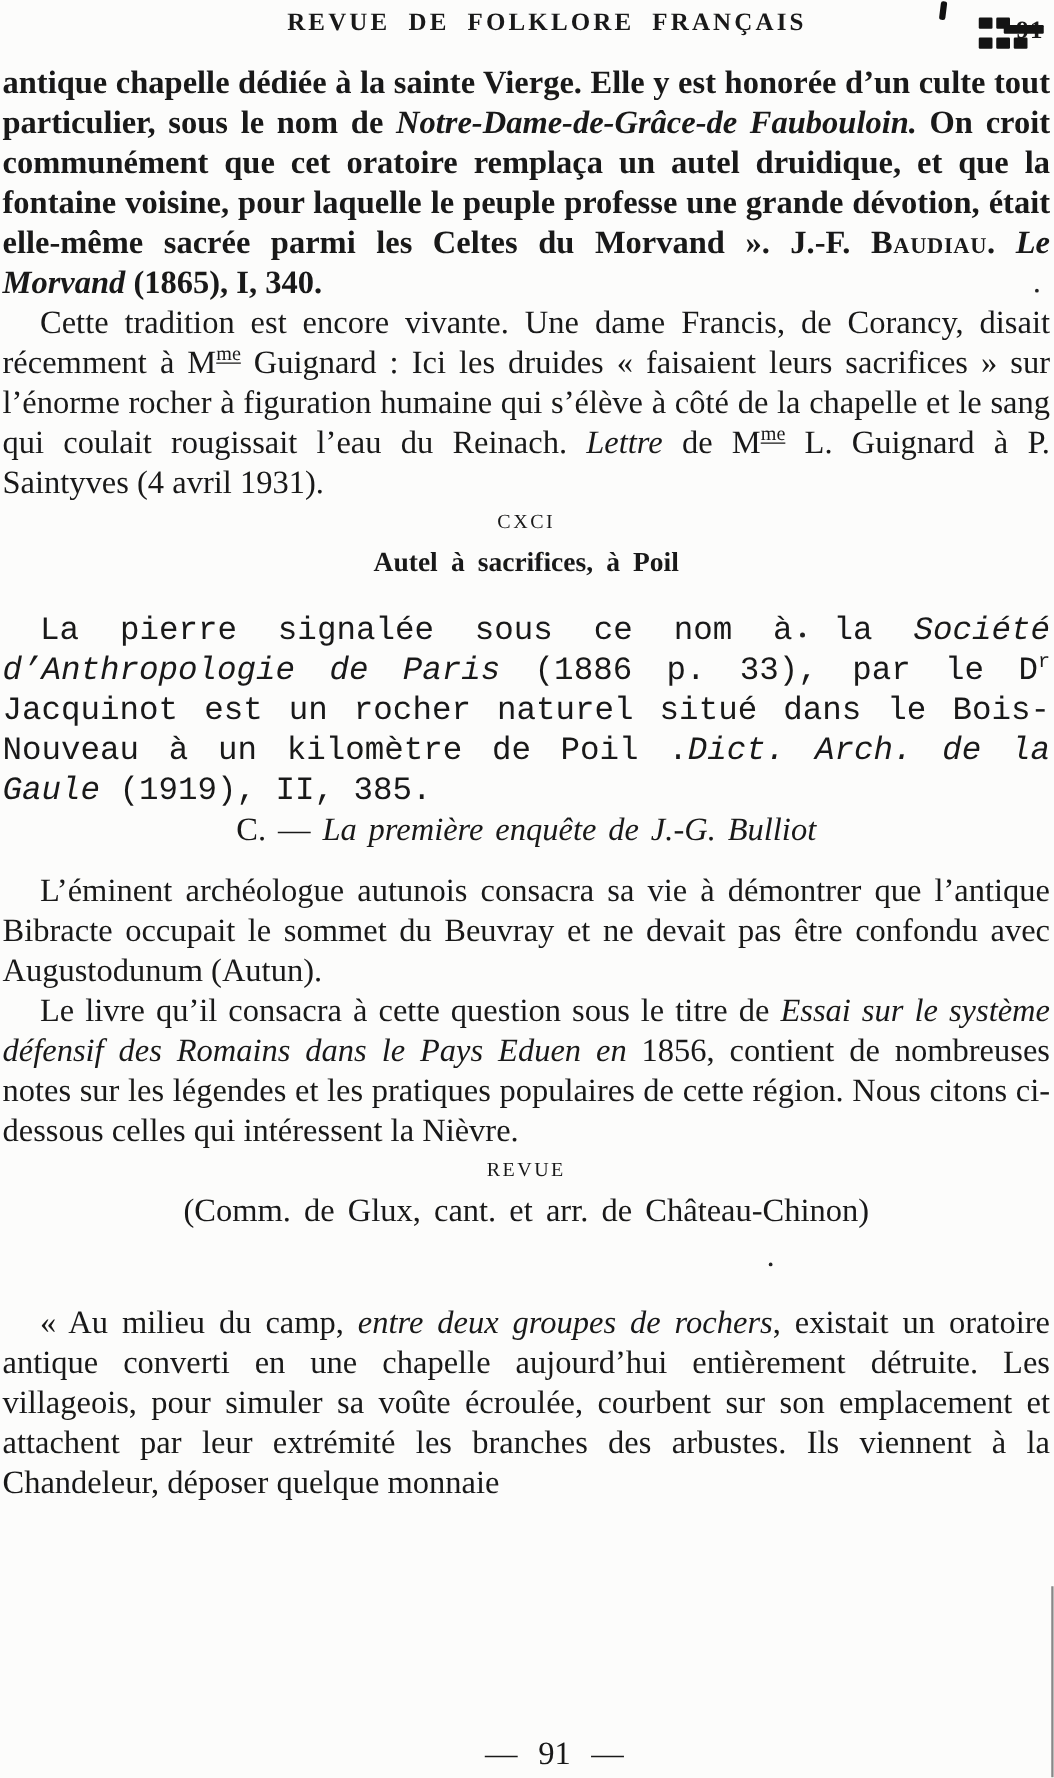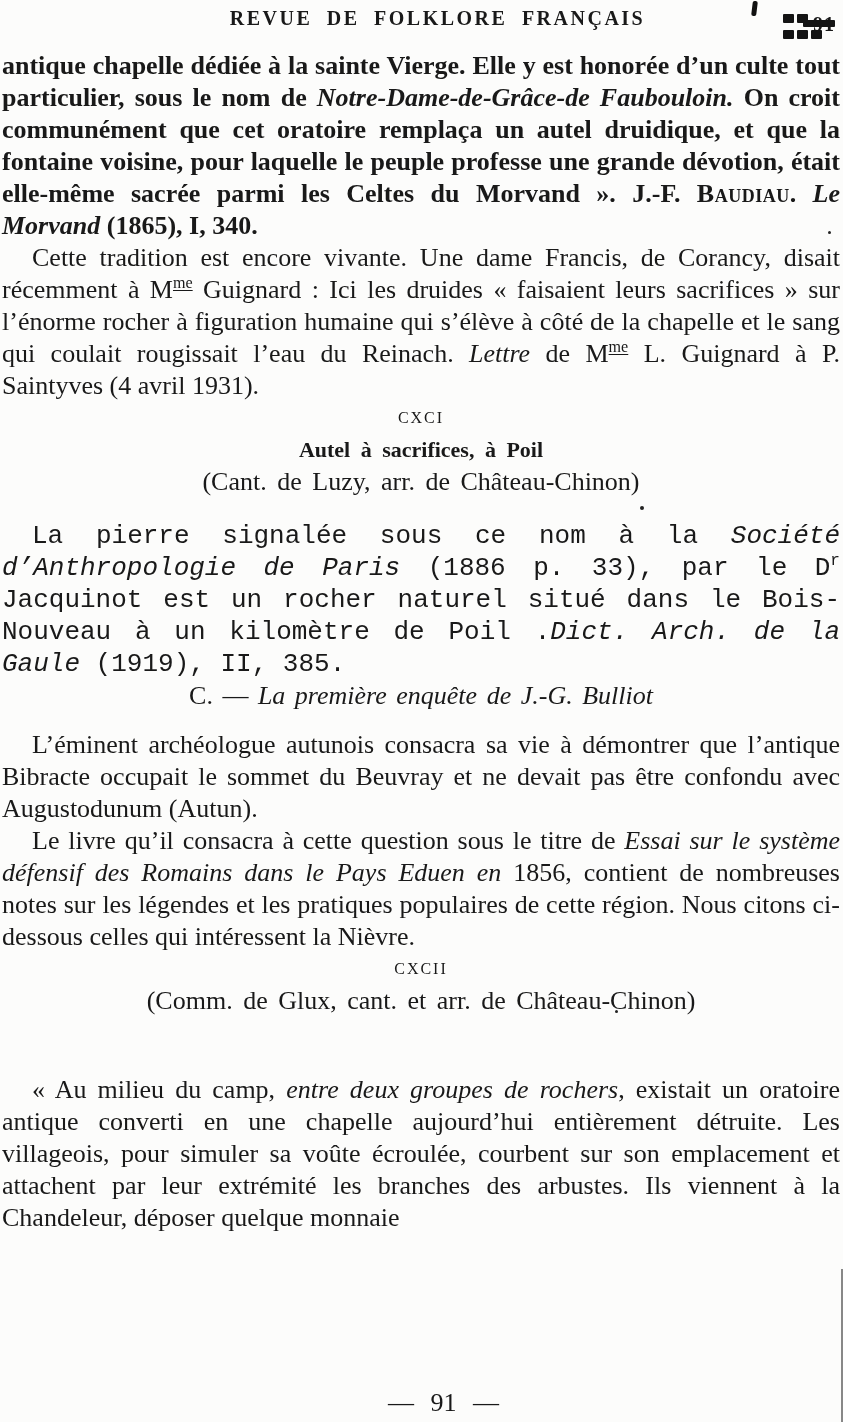--- a/index.html
+++ b/index.html
@@ -102,30 +102,29 @@
 
   <div class="ink-tick"></div>
 
   <div class="text-block">
 
     <p class="p1"><span>antique chapelle dédiée à la sainte Vierge. Elle y est honorée d’un culte tout particulier, sous le nom de </span><span class="seg-i">Notre-Dame-de-Grâce-de Faubouloin.</span><span> On croit communément que cet oratoire remplaça un autel druidique, et que la fontaine voisine, pour laquelle le peuple professe une grande dévotion, était elle-même sacrée parmi les Celtes du Morvand ». J.-F. </span><span class="seg-sc">Baudiau</span><span>. </span><span class="seg-i">Le Morvand</span><span> (1865), I, 340.</span></p>
     <p class="p2"><span>Cette tradition est encore vivante. Une dame Francis, de Corancy, disait récemment à M</span><span class="seg-supu">me</span><span> Guignard : Ici les druides « faisaient leurs sacrifices » sur l’énorme rocher à figuration humaine qui s’élève à côté de la chapelle et le sang qui coulait rougissait l’eau du Reinach. </span><span class="seg-i">Lettre</span><span> de M</span><span class="seg-supu">me</span><span> L. Guignard à P. Saintyves (4 avril 1931).</span></p>
 
     <p class="section-head numeral sec1-numeral">CXCI</p>
     <p class="section-head sec-title sec1-title">Autel à sacrifices, à Poil</p>
-    <p class="section-head sec-sub sec1-sub">(Cant. de Luzy, arr. de Château-Chinon)</p>
 
     <p class="p3"><span>La pierre signalée sous ce nom à la </span><span class="seg-i">Société d’Anthropologie de Paris</span><span> (1886 p. 33), par le D</span><span class="seg-sup">r</span><span> Jacquinot est un rocher naturel situé dans le Bois-Nouveau à un kilomètre de Poil .</span><span class="seg-i">Dict. Arch. de la Gaule</span><span> (1919), II, 385.</span></p>
 
     <p class="section-head subheading"><span>C. — </span><span class="seg-i">La première enquête de J.-G. Bulliot</span></p>
 
     <p class="p4"><span>L’éminent archéologue autunois consacra sa vie à démontrer que l’antique Bibracte occupait le sommet du Beuvray et ne devait pas être confondu avec Augustodunum (Autun).</span></p>
     <p class="p5"><span>Le livre qu’il consacra à cette question sous le titre de </span><span class="seg-i">Essai sur le système défensif des Romains dans le Pays Eduen en</span><span> 1856, contient de nombreuses notes sur les légendes et les pratiques populaires de cette région. Nous citons ci-dessous celles qui intéressent la Nièvre.</span></p>
 
-    <p class="section-head numeral sec2-numeral">CXCII</p>
+    <p class="section-head numeral sec2-numeral">REVUE</p>
     <p class="section-head sec-sub sec2-sub">(Comm. de Glux, cant. et arr. de Château-Chinon)</p>
 
     <p class="p6"><span>« Au milieu du camp, </span><span class="seg-i">entre deux groupes de rochers</span><span>, existait un oratoire antique converti en une chapelle aujourd’hui entièrement détruite. Les villageois, pour simuler sa voûte écroulée, courbent sur son emplacement et attachent par leur extrémité les branches des arbustes. Ils viennent à la Chandeleur, déposer quelque monnaie</span></p>
 
   </div>
 
   <div class="page-footer">
     <span>— 91 —</span>
   </div>
 

